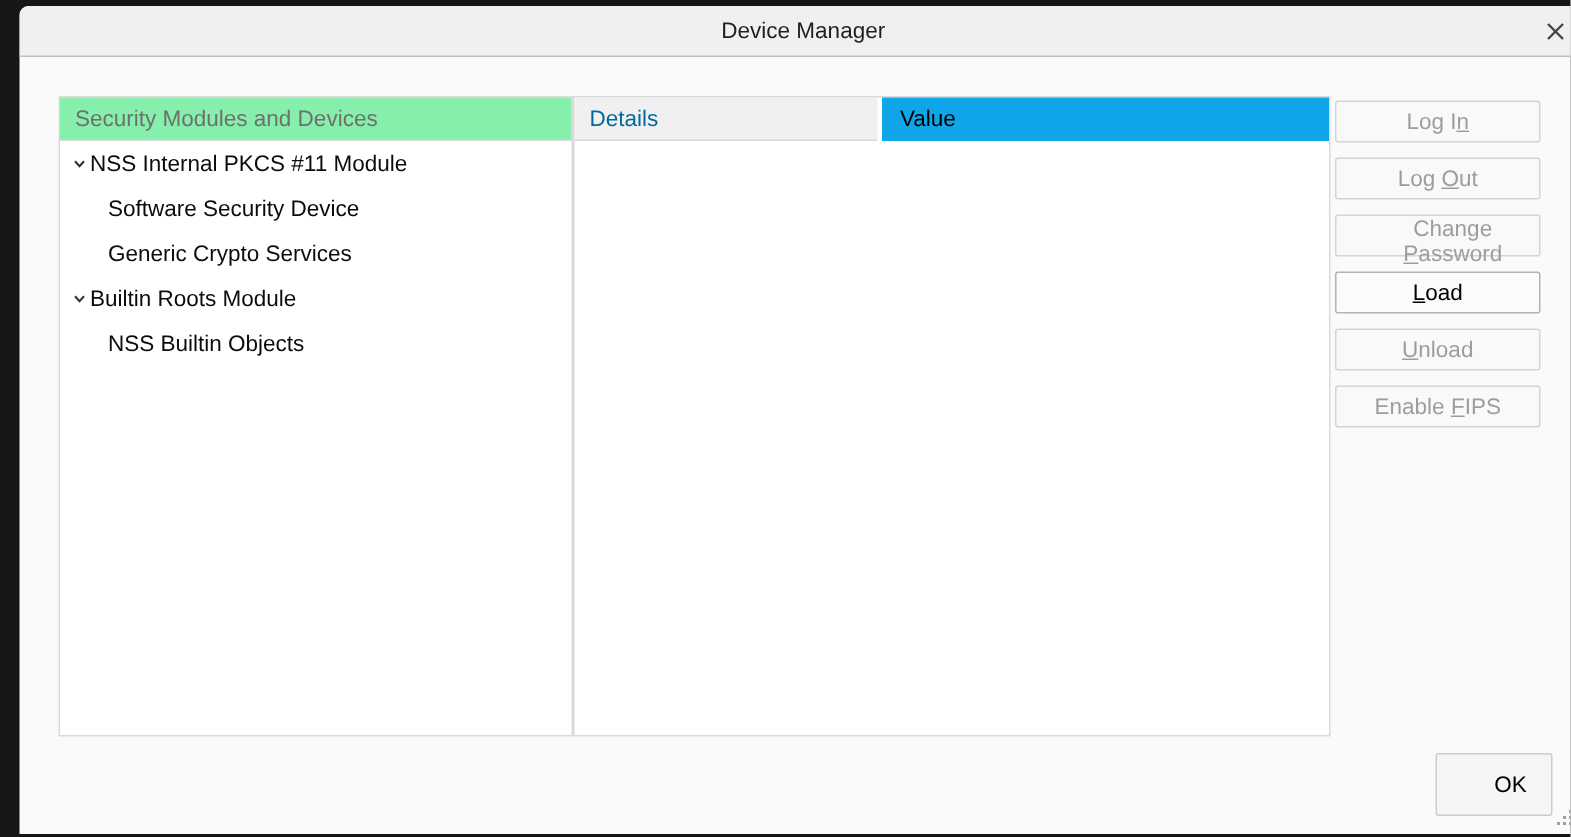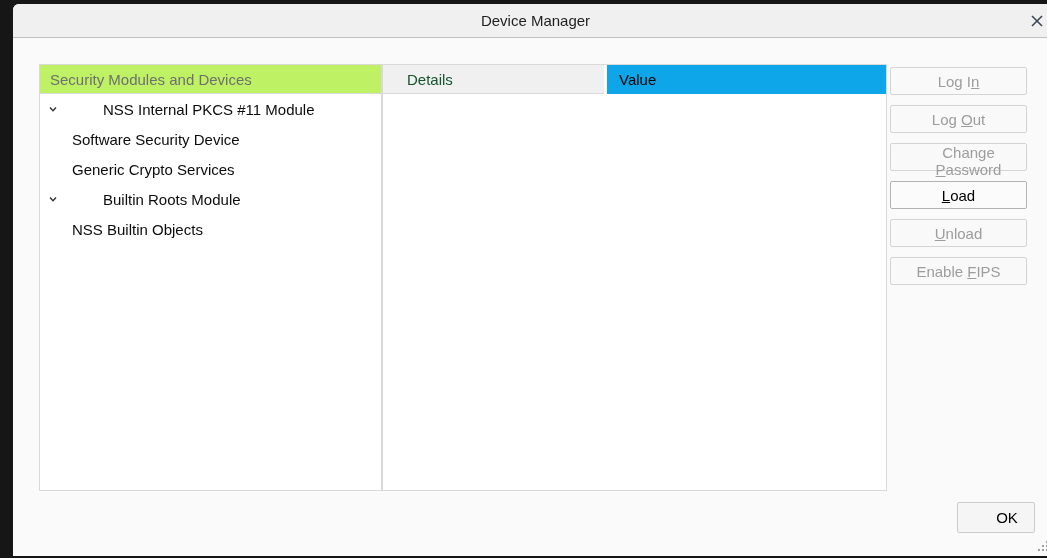--- a/index.html
+++ b/index.html
@@ -41,56 +41,55 @@
     position:absolute;
     top:60px; height:427px;
     background:#ffffff;
     border:1px solid #d9d9d9;
     box-sizing:border-box;
   }
   .tree-panel { left:26px; width:343px; }
   .details-panel { left:369px; width:505px; }
   .tree-header {
     height:29px; line-height:29px;
-    background:#bef264;
+    background:#86efac;
     border-bottom:1px solid #d9d9d9;
     padding-left:10px;
     font-size:15px;
     color:#6f6f6f;
     box-sizing:border-box;
   }
   .details-headers { display:flex; height:29px; }
   .col-details {
-    width:221px;
+    width:202px;
     background:#f0f0f0;
     border-bottom:1px solid #d9d9d9;
-    padding-left:24px;
+    padding-left:10px;
     line-height:29px;
     font-size:15px;
-    color:#14532d;
+    color:#0369a1;
     box-sizing:border-box;
     margin-right:3px;
   }
   .col-value {
     flex:1;
     background:#0ea5e9;
     padding-left:12px;
     line-height:30px;
     font-size:15px;
     color:#000000;
   }
   
   .tree-row {
     height:30px;
     display:flex;
     align-items:center;
     font-size:15px;
     color:#0c0c0c;
     white-space:nowrap;
-    gap:43px;
   }
   .tree-row.lvl0 { padding-left:7px; }
   .tree-row.lvl1 { padding-left:32px; }
   .twisty {
     width:12px; height:12px;
     display:inline-flex; align-items:center; justify-content:center;
     margin-right:1px;
   }
   
   .side-btn {
@@ -109,21 +108,21 @@
   .side-btn.enabled {
     color:#000000;
     border-color:#b3b3b3;
     background:#fbfbfb;
   }
   .side-btn .ak { text-decoration:underline; }
   
   .ok-btn {
     position:absolute;
     left:944px; top:498px;
-    width:78px; height:31px;
+    width:78px; height:42px;
     border:1px solid #cccccc;
     background:#f5f5f5;
     border-radius:2px;
     font-family:"Liberation Sans", sans-serif;
     font-size:15px;
     color:#000000;
     padding-left:28px;
   }
   .resize-grip {
     position:absolute;

